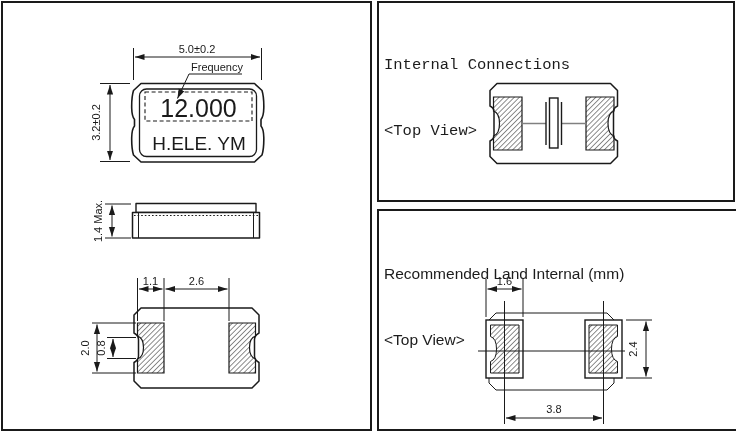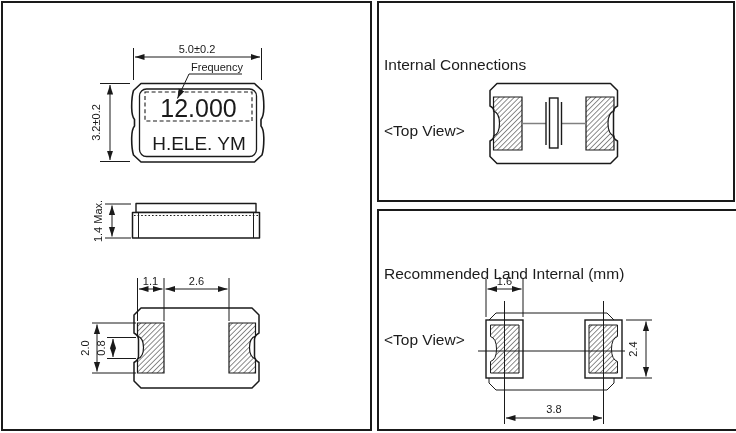--- a/index.html
+++ b/index.html
@@ -1,19 +1,19 @@
 <!DOCTYPE html>
 <html><head>
 <meta charset="utf-8">
 <style>
   html,body{margin:0;padding:0;background:#fff;}
   body{width:736px;height:433px;position:relative;font-family:"Liberation Sans",sans-serif;overflow:hidden;}
   .panel{position:absolute;border:2px solid #1a1a1a;background:#fff;box-sizing:border-box;}
   #left-panel{left:1px;top:1px;width:371px;height:430px;}
-  #ic-panel{left:377px;top:1px;width:358px;height:201px;}
+  #ic-panel{left:377px;top:1px;width:358px;height:201px;font-family:Liberation Mono, monospace;}
   #lp-panel{left:377px;top:209px;width:396px;height:222px;}
   .panel svg{position:absolute;left:0;top:0;}
   .panel-title{position:absolute;left:5px;font-size:15.5px;line-height:22px;color:#1c1c1c;white-space:pre;}
   #ic-panel .panel-title{top:7px;}
   #lp-panel .panel-title{top:8px;}
   svg text{fill:#1a1a1a;font-family:"Liberation Sans",sans-serif;}
   .dt{font-size:11px;}
   .ext,.dim{stroke:#1a1a1a;stroke-width:1;fill:none;}
   .outline{fill:#fff;stroke:#1a1a1a;stroke-linejoin:round;}
   .thin{stroke:#1a1a1a;stroke-width:1;fill:none;}

